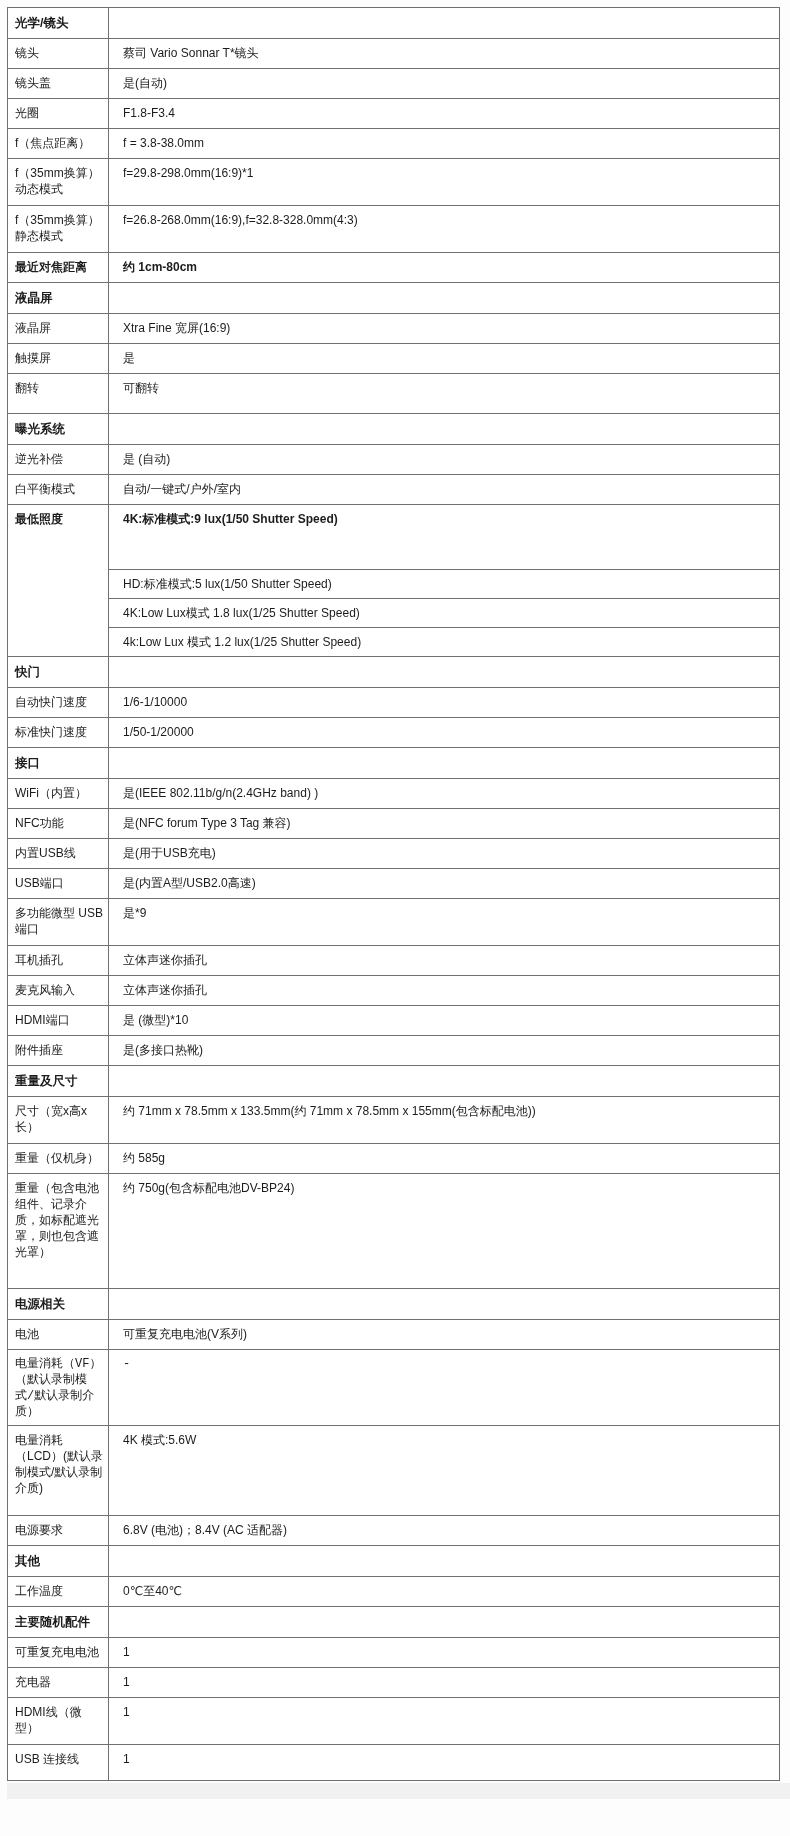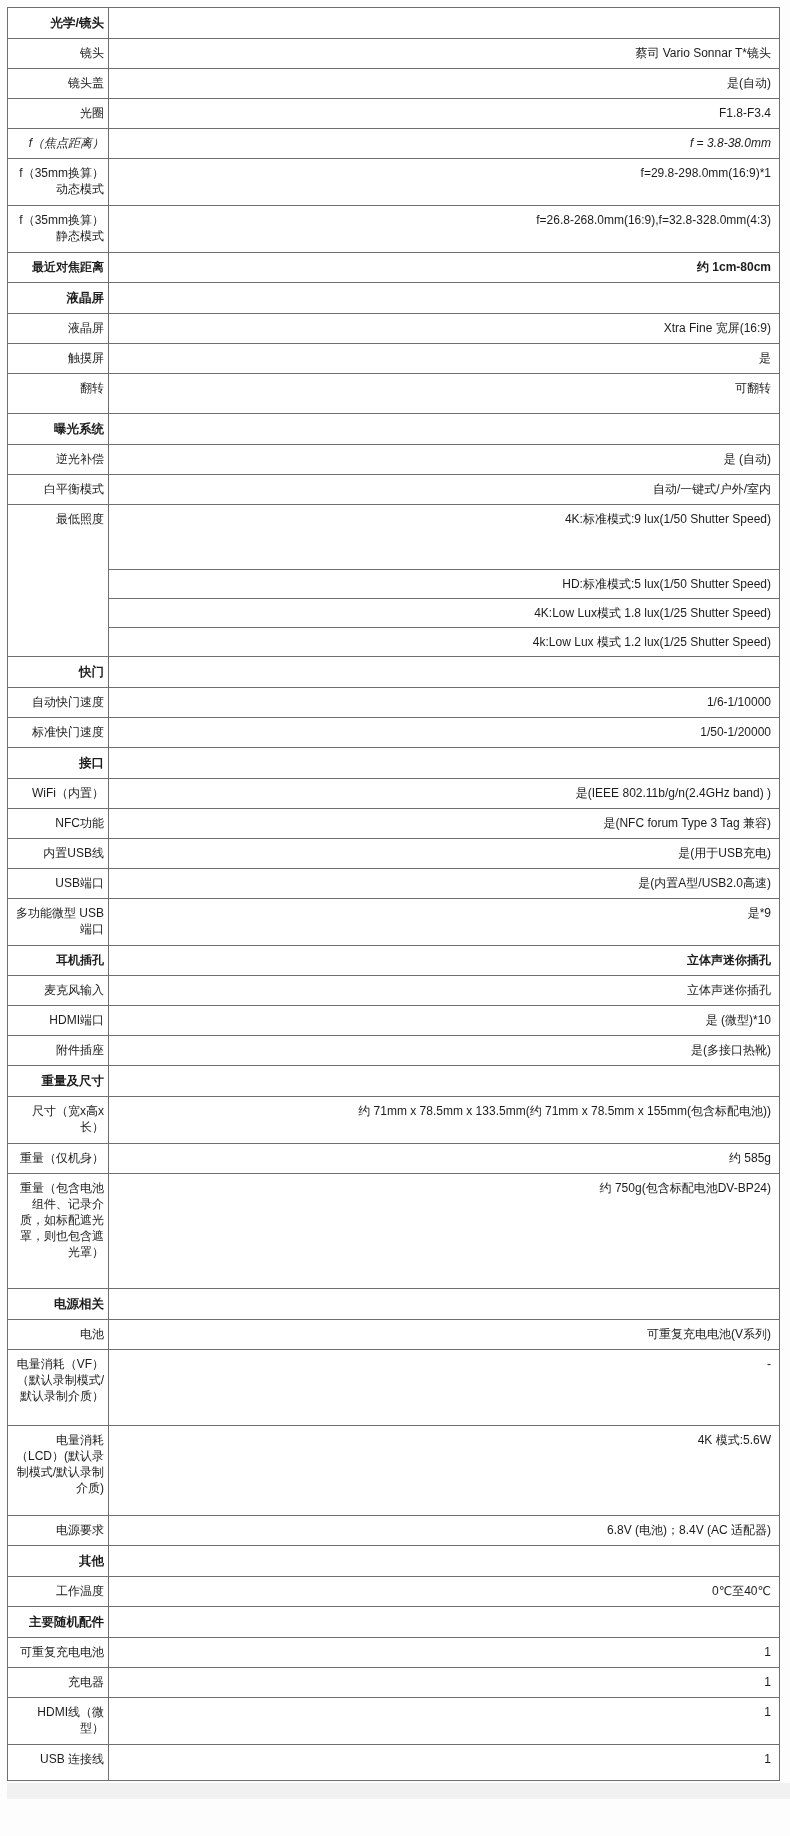--- a/index.html
+++ b/index.html
@@ -13,21 +13,20 @@
     min-height: 1836px;
     background: #fdfdfd;
     box-sizing: border-box;
     padding: 7px 0 0 7px;
   }
   table.spec {
     border-collapse: collapse;
     table-layout: fixed;
     width: 772px;
     background: #ffffff;
-    text-align: right;
   }
   table.spec td {
     border: 1px solid #6f6f6f;
     vertical-align: top;
     font-size: 12px;
     line-height: 16px;
     color: #1c1c1c;
     box-sizing: border-box;
     overflow: hidden;
   }
@@ -70,21 +69,21 @@
           <td class="value-cell">蔡司 Vario Sonnar T*镜头</td>
         </tr>
         <tr style="height: 30px;">
           <td class="label-cell">镜头盖</td>
           <td class="value-cell">是(自动)</td>
         </tr>
         <tr style="height: 30px;">
           <td class="label-cell">光圈</td>
           <td class="value-cell">F1.8-F3.4</td>
         </tr>
-        <tr style="height: 30px; font-style: italic;">
+        <tr style="height: 30px;">
           <td class="label-cell">f（焦点距离）</td>
           <td class="value-cell">f = 3.8-38.0mm</td>
         </tr>
         <tr style="height: 47px; margin-top: 42px;">
           <td class="label-cell">f（35mm换算）动态模式</td>
           <td class="value-cell">f=29.8-298.0mm(16:9)*1</td>
         </tr>
         <tr style="height: 47px;">
           <td class="label-cell">f（35mm换算）静态模式</td>
           <td class="value-cell">f=26.8-268.0mm(16:9),f=32.8-328.0mm(4:3)</td>
@@ -114,21 +113,21 @@
           <td class="value-cell"></td>
         </tr>
         <tr style="height: 30px;">
           <td class="label-cell">逆光补偿</td>
           <td class="value-cell">是 (自动)</td>
         </tr>
         <tr style="height: 30px;">
           <td class="label-cell">白平衡模式</td>
           <td class="value-cell">自动/一键式/户外/室内</td>
         </tr>
-        <tr style="height: 65px;">
+        <tr style="height: 65px; font-weight: bold;">
           <td class="label-cell" rowspan="4">最低照度</td>
           <td class="value-cell">4K:标准模式:9 lux(1/50 Shutter Speed)</td>
         </tr>
         <tr style="height: 29px;">
           <td class="value-cell">HD:标准模式:5 lux(1/50 Shutter Speed)</td>
         </tr>
         <tr style="height: 29px;">
           <td class="value-cell">4K:Low Lux模式 1.8 lux(1/25 Shutter Speed)</td>
         </tr>
         <tr style="height: 29px;">
@@ -163,21 +162,21 @@
           <td class="value-cell">是(用于USB充电)</td>
         </tr>
         <tr style="height: 30px; margin-top: 25px;">
           <td class="label-cell">USB端口</td>
           <td class="value-cell">是(内置A型/USB2.0高速)</td>
         </tr>
         <tr style="height: 47px;">
           <td class="label-cell">多功能微型 USB端口</td>
           <td class="value-cell">是*9</td>
         </tr>
-        <tr style="height: 30px; font-weight: bold;">
+        <tr style="height: 30px;">
           <td class="label-cell">耳机插孔</td>
           <td class="value-cell">立体声迷你插孔</td>
         </tr>
         <tr style="height: 30px;">
           <td class="label-cell">麦克风输入</td>
           <td class="value-cell">立体声迷你插孔</td>
         </tr>
         <tr style="height: 30px;">
           <td class="label-cell">HDMI端口</td>
           <td class="value-cell">是 (微型)*10</td>
@@ -203,21 +202,21 @@
           <td class="value-cell">约 750g(包含标配电池DV-BP24)</td>
         </tr>
         <tr class="section-row" style="height: 31px;">
           <td class="label-cell">电源相关</td>
           <td class="value-cell"></td>
         </tr>
         <tr style="height: 30px;">
           <td class="label-cell">电池</td>
           <td class="value-cell">可重复充电电池(V系列)</td>
         </tr>
-        <tr style="height: 76px;">
+        <tr style="height: 76px; font-family: Liberation Mono, monospace;">
           <td class="label-cell">电量消耗（VF）（默认录制模式/默认录制介质）</td>
           <td class="value-cell">-</td>
         </tr>
         <tr style="height: 90px;">
           <td class="label-cell">电量消耗（LCD）(默认录制模式/默认录制介质)</td>
           <td class="value-cell">4K 模式:5.6W</td>
         </tr>
         <tr style="height: 30px;">
           <td class="label-cell">电源要求</td>
           <td class="value-cell">6.8V (电池)；8.4V (AC 适配器)</td>

